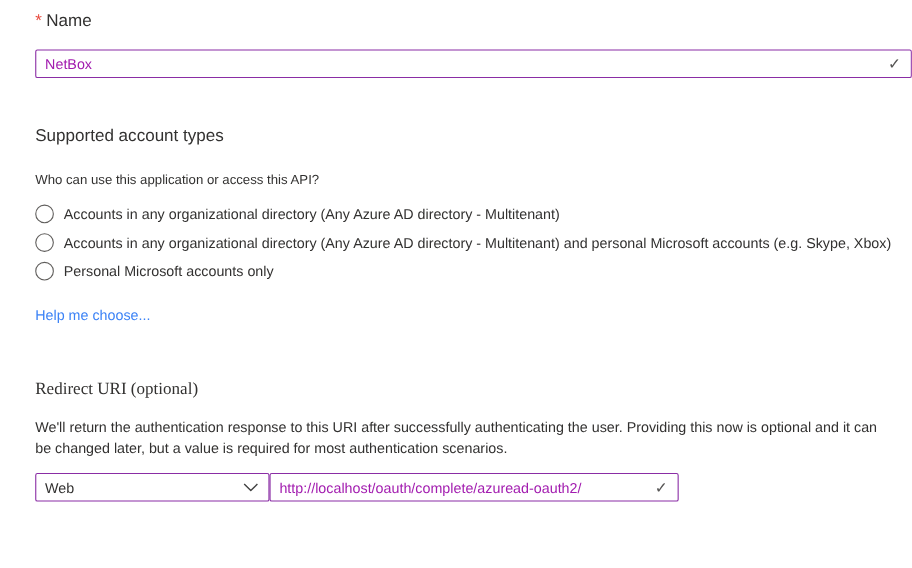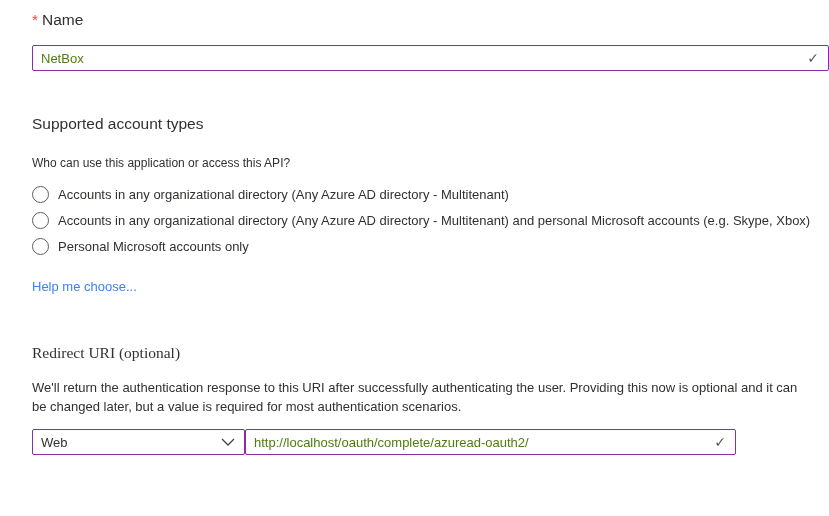--- a/index.html
+++ b/index.html
@@ -39,21 +39,21 @@
     background: #ffffff;
   }
   .field input {
     flex: 1;
     min-width: 0;
     border: none;
     outline: none;
     background: transparent;
     font-family: "Liberation Sans", sans-serif;
     font-size: 13px;
-    color: #4d7c0f;
+    color: #a21caf;
     padding: 0 8px;
   }
   .check-icon {
     flex: none;
     color: #575655;
     font-size: 14px;
     line-height: 1;
     padding-right: 9px;
   }
 
@@ -112,21 +112,21 @@
     align-items: center;
     justify-content: space-between;
     height: 26px;
     border: 1.5px solid #8a2da5;
     border-radius: 2px;
     background: #fff;
     cursor: pointer;
     font-size: 13px;
     padding: 0 9px 0 8px;
   }
-  .uri-field { width: 491px; justify-content: center; }
+  .uri-field { width: 372px; justify-content: center; }
   .chevron-svg { display: block; }
 </style>
 </head>
 <body>
 
 <div class="container">
 
   
   <h2 class="section-title"><span class="required-marker">*</span><span>Name</span></h2>
 

